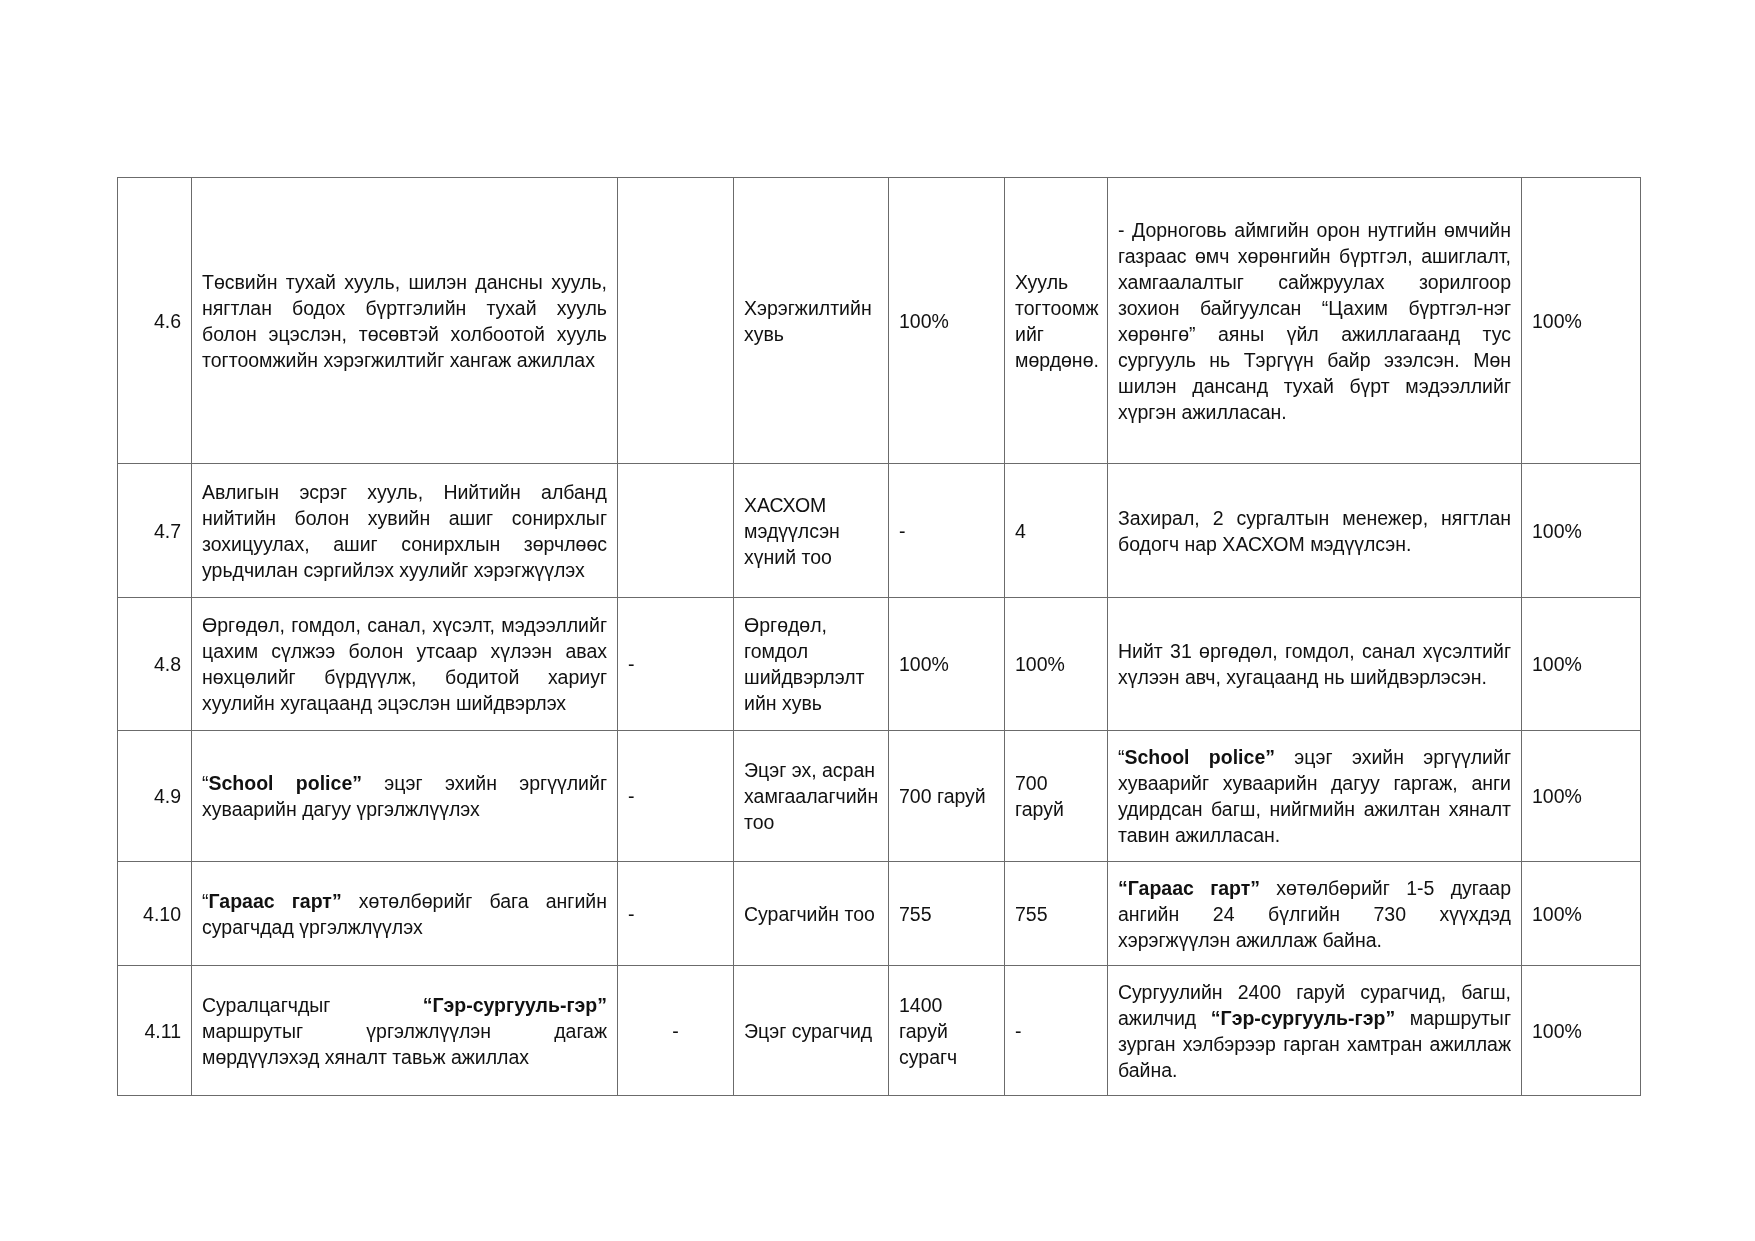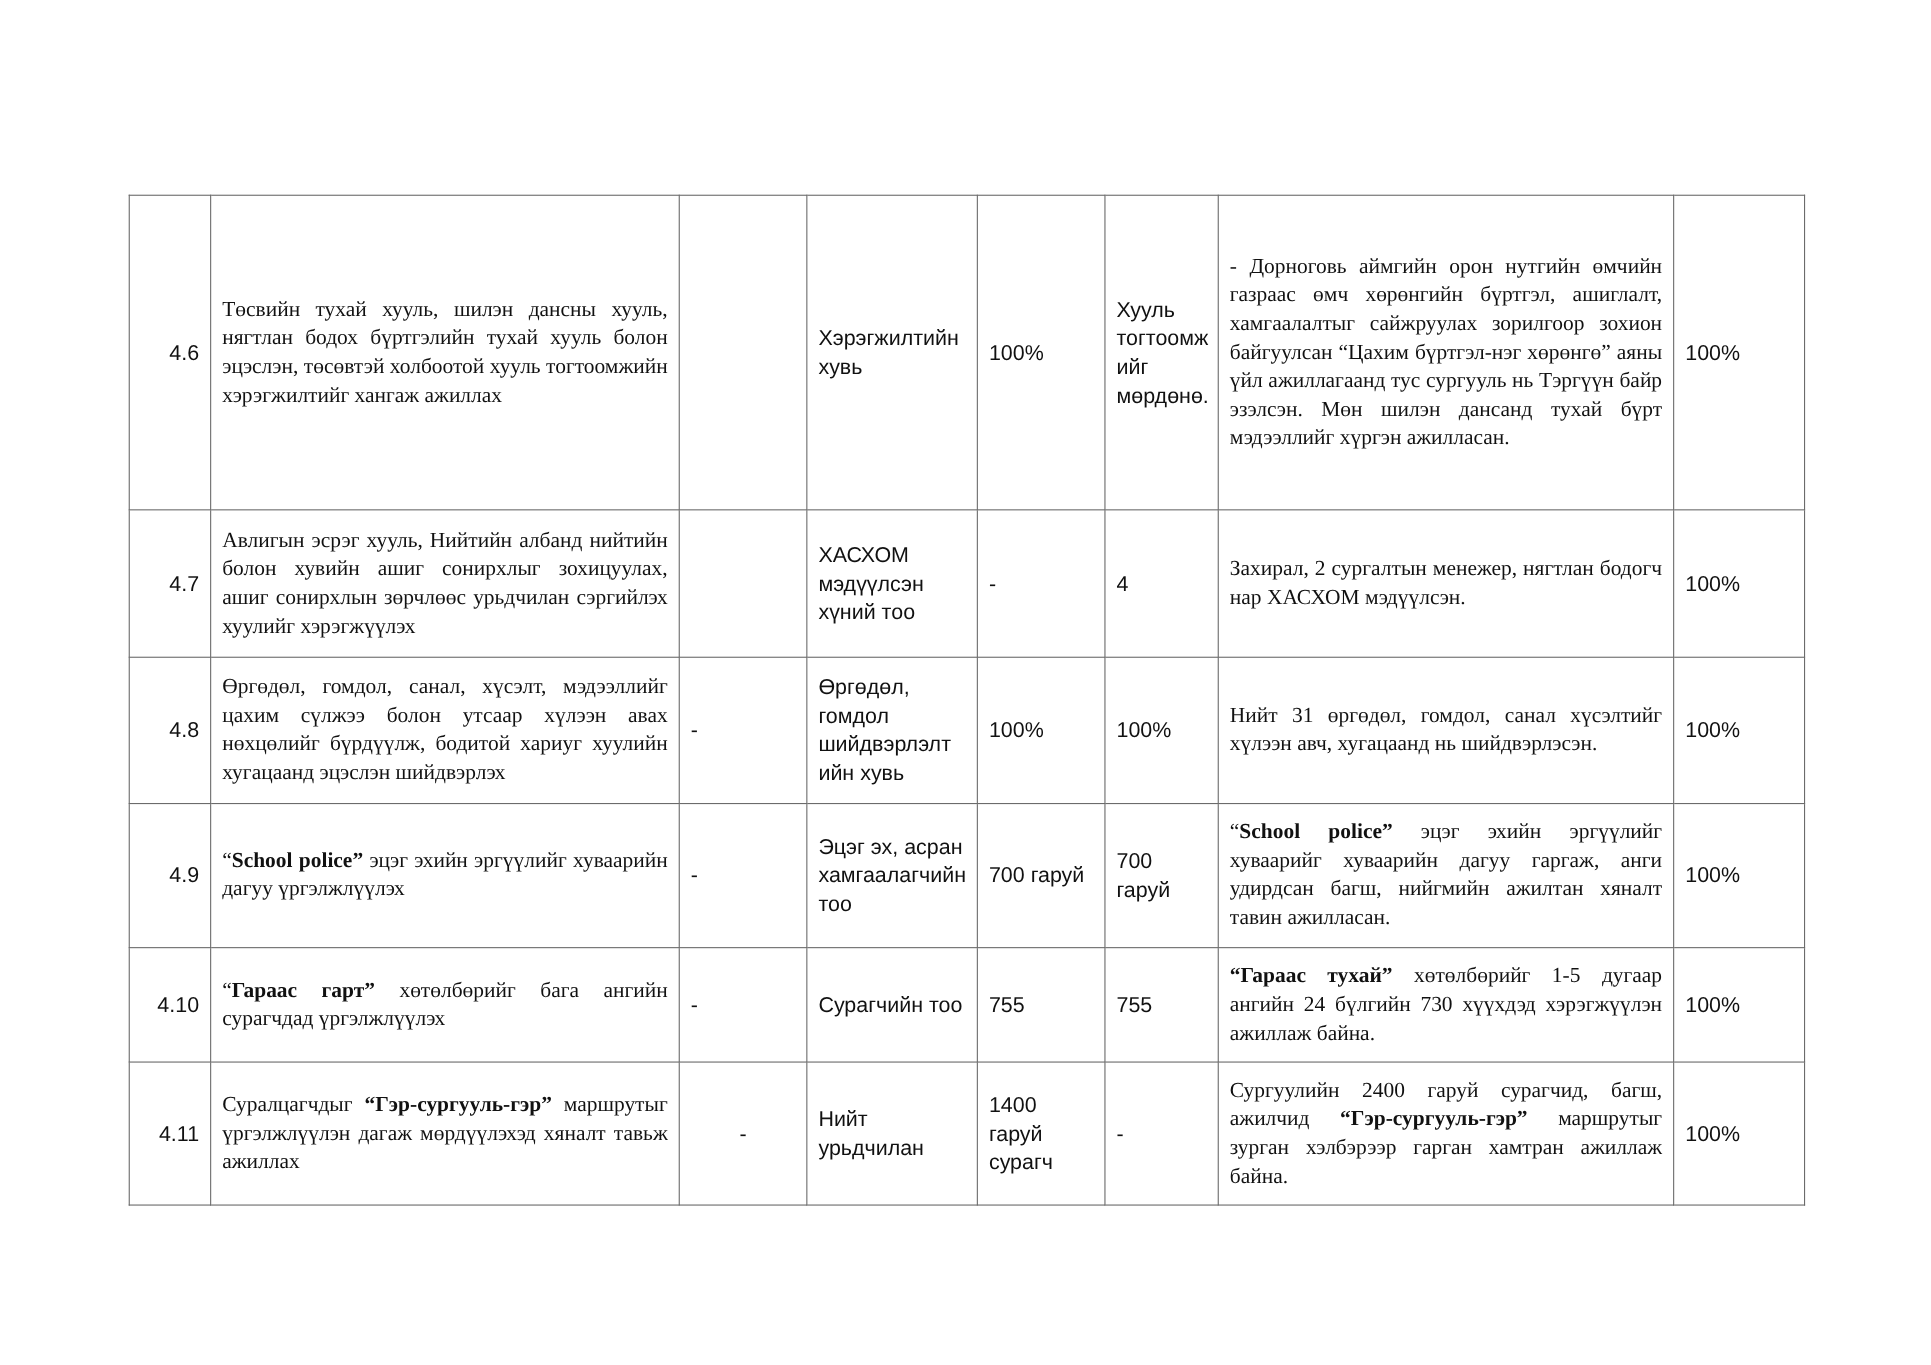--- a/index.html
+++ b/index.html
@@ -4,21 +4,21 @@
 <style>
   html, body { margin:0; padding:0; background:#ffffff; }
   body { width:1755px; height:1241px; position:relative; overflow:hidden;
          font-family:"Liberation Sans", sans-serif; color:#111; }
   .page { position:absolute; left:0; top:0; width:1755px; height:1241px; background:#fff; }
   table.plan { position:absolute; left:117px; top:177px; border-collapse:collapse;
                table-layout:fixed; width:1523px; }
   table.plan td { border:1.5px solid #6b6b6b; padding:0 10px; vertical-align:middle;
                   font-size:19.5px; line-height:26px; }
   td.num { text-align:right; }
-  td.task, td.result { text-align:justify; text-align-last:left;font-family:Liberation Serif, serif; }
+  td.task, td.result { text-align:justify; text-align-last:left; }
   td.center { text-align:left; }
   td.dash-top { text-align:center; vertical-align:top; padding-top:2px; }
   b { font-weight:bold; }
 </style>
 </head>
 <body>
 
 <div class="page">
   <table class="plan">
     <colgroup>
@@ -76,29 +76,29 @@
     <td class="center">100%</td>
   </tr>
 
   <tr style="height: 104px;">
     <td class="num">4.10</td>
     <td class="task"><span>“</span><b>Гараас гарт”</b><span> хөтөлбөрийг бага ангийн сурагчдад үргэлжлүүлэх</span></td>
     <td class="center">-</td>
     <td class="center">Сурагчийн тоо</td>
     <td class="center">755</td>
     <td class="center">755</td>
-    <td class="result"><b>“Гараас тухай”</b><span> хөтөлбөрийг 1-5 дугаар ангийн 24 бүлгийн 730 хүүхдэд хэрэгжүүлэн ажиллаж байна.</span></td>
+    <td class="result"><b>“Гараас гарт”</b><span> хөтөлбөрийг 1-5 дугаар ангийн 24 бүлгийн 730 хүүхдэд хэрэгжүүлэн ажиллаж байна.</span></td>
     <td class="center">100%</td>
   </tr>
 
   <tr style="height: 130px;">
     <td class="num">4.11</td>
     <td class="task"><span>Суралцагчдыг </span><b>“Гэр-сургууль-гэр”</b><span> маршрутыг үргэлжлүүлэн дагаж мөрдүүлэхэд хяналт тавьж ажиллах</span></td>
     <td class="center dash-top">-</td>
-    <td class="center">Нийт урьдчилан</td>
+    <td class="center">Эцэг сурагчид</td>
     <td class="center">1400 гаруй сурагч</td>
     <td class="center">-</td>
     <td class="result"><span>Сургуулийн 2400 гаруй сурагчид, багш, ажилчид </span><b>“Гэр-сургууль-гэр”</b><span> маршрутыг зурган хэлбэрээр гарган хамтран ажиллаж байна.</span></td>
     <td class="center">100%</td>
   </tr>
 </tbody>
   </table>
 </div>
 
 </body></html>

